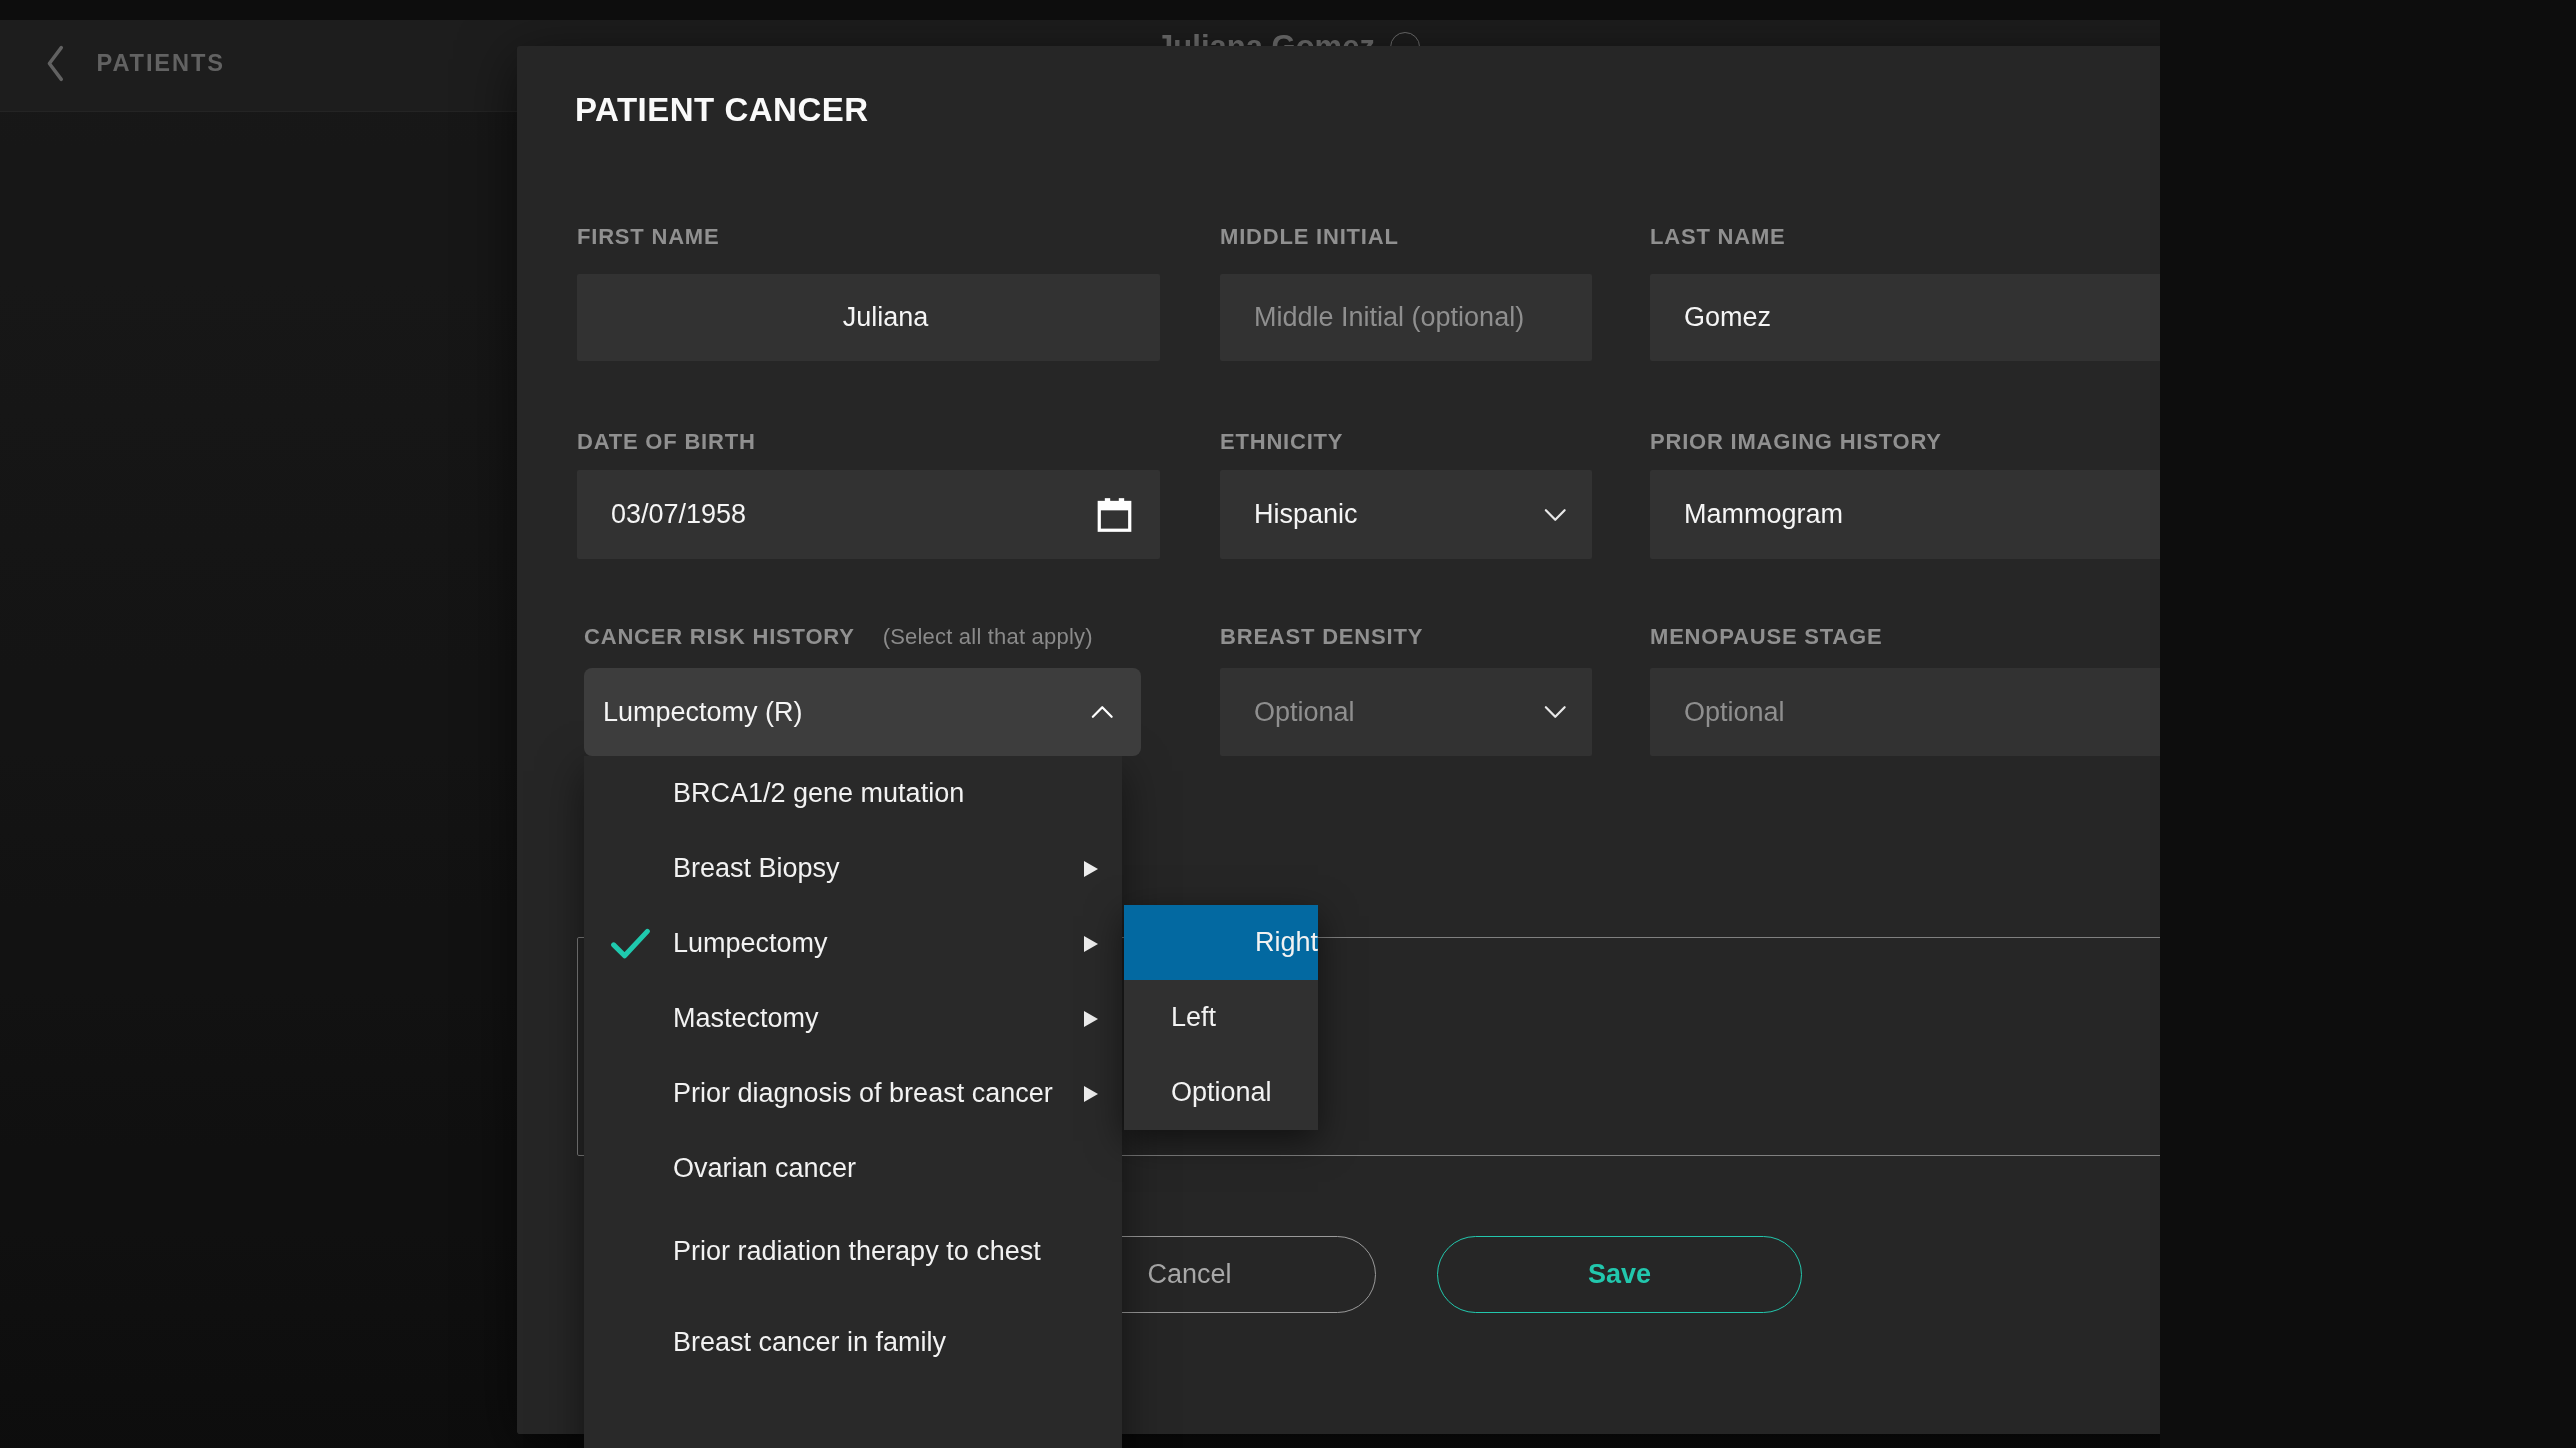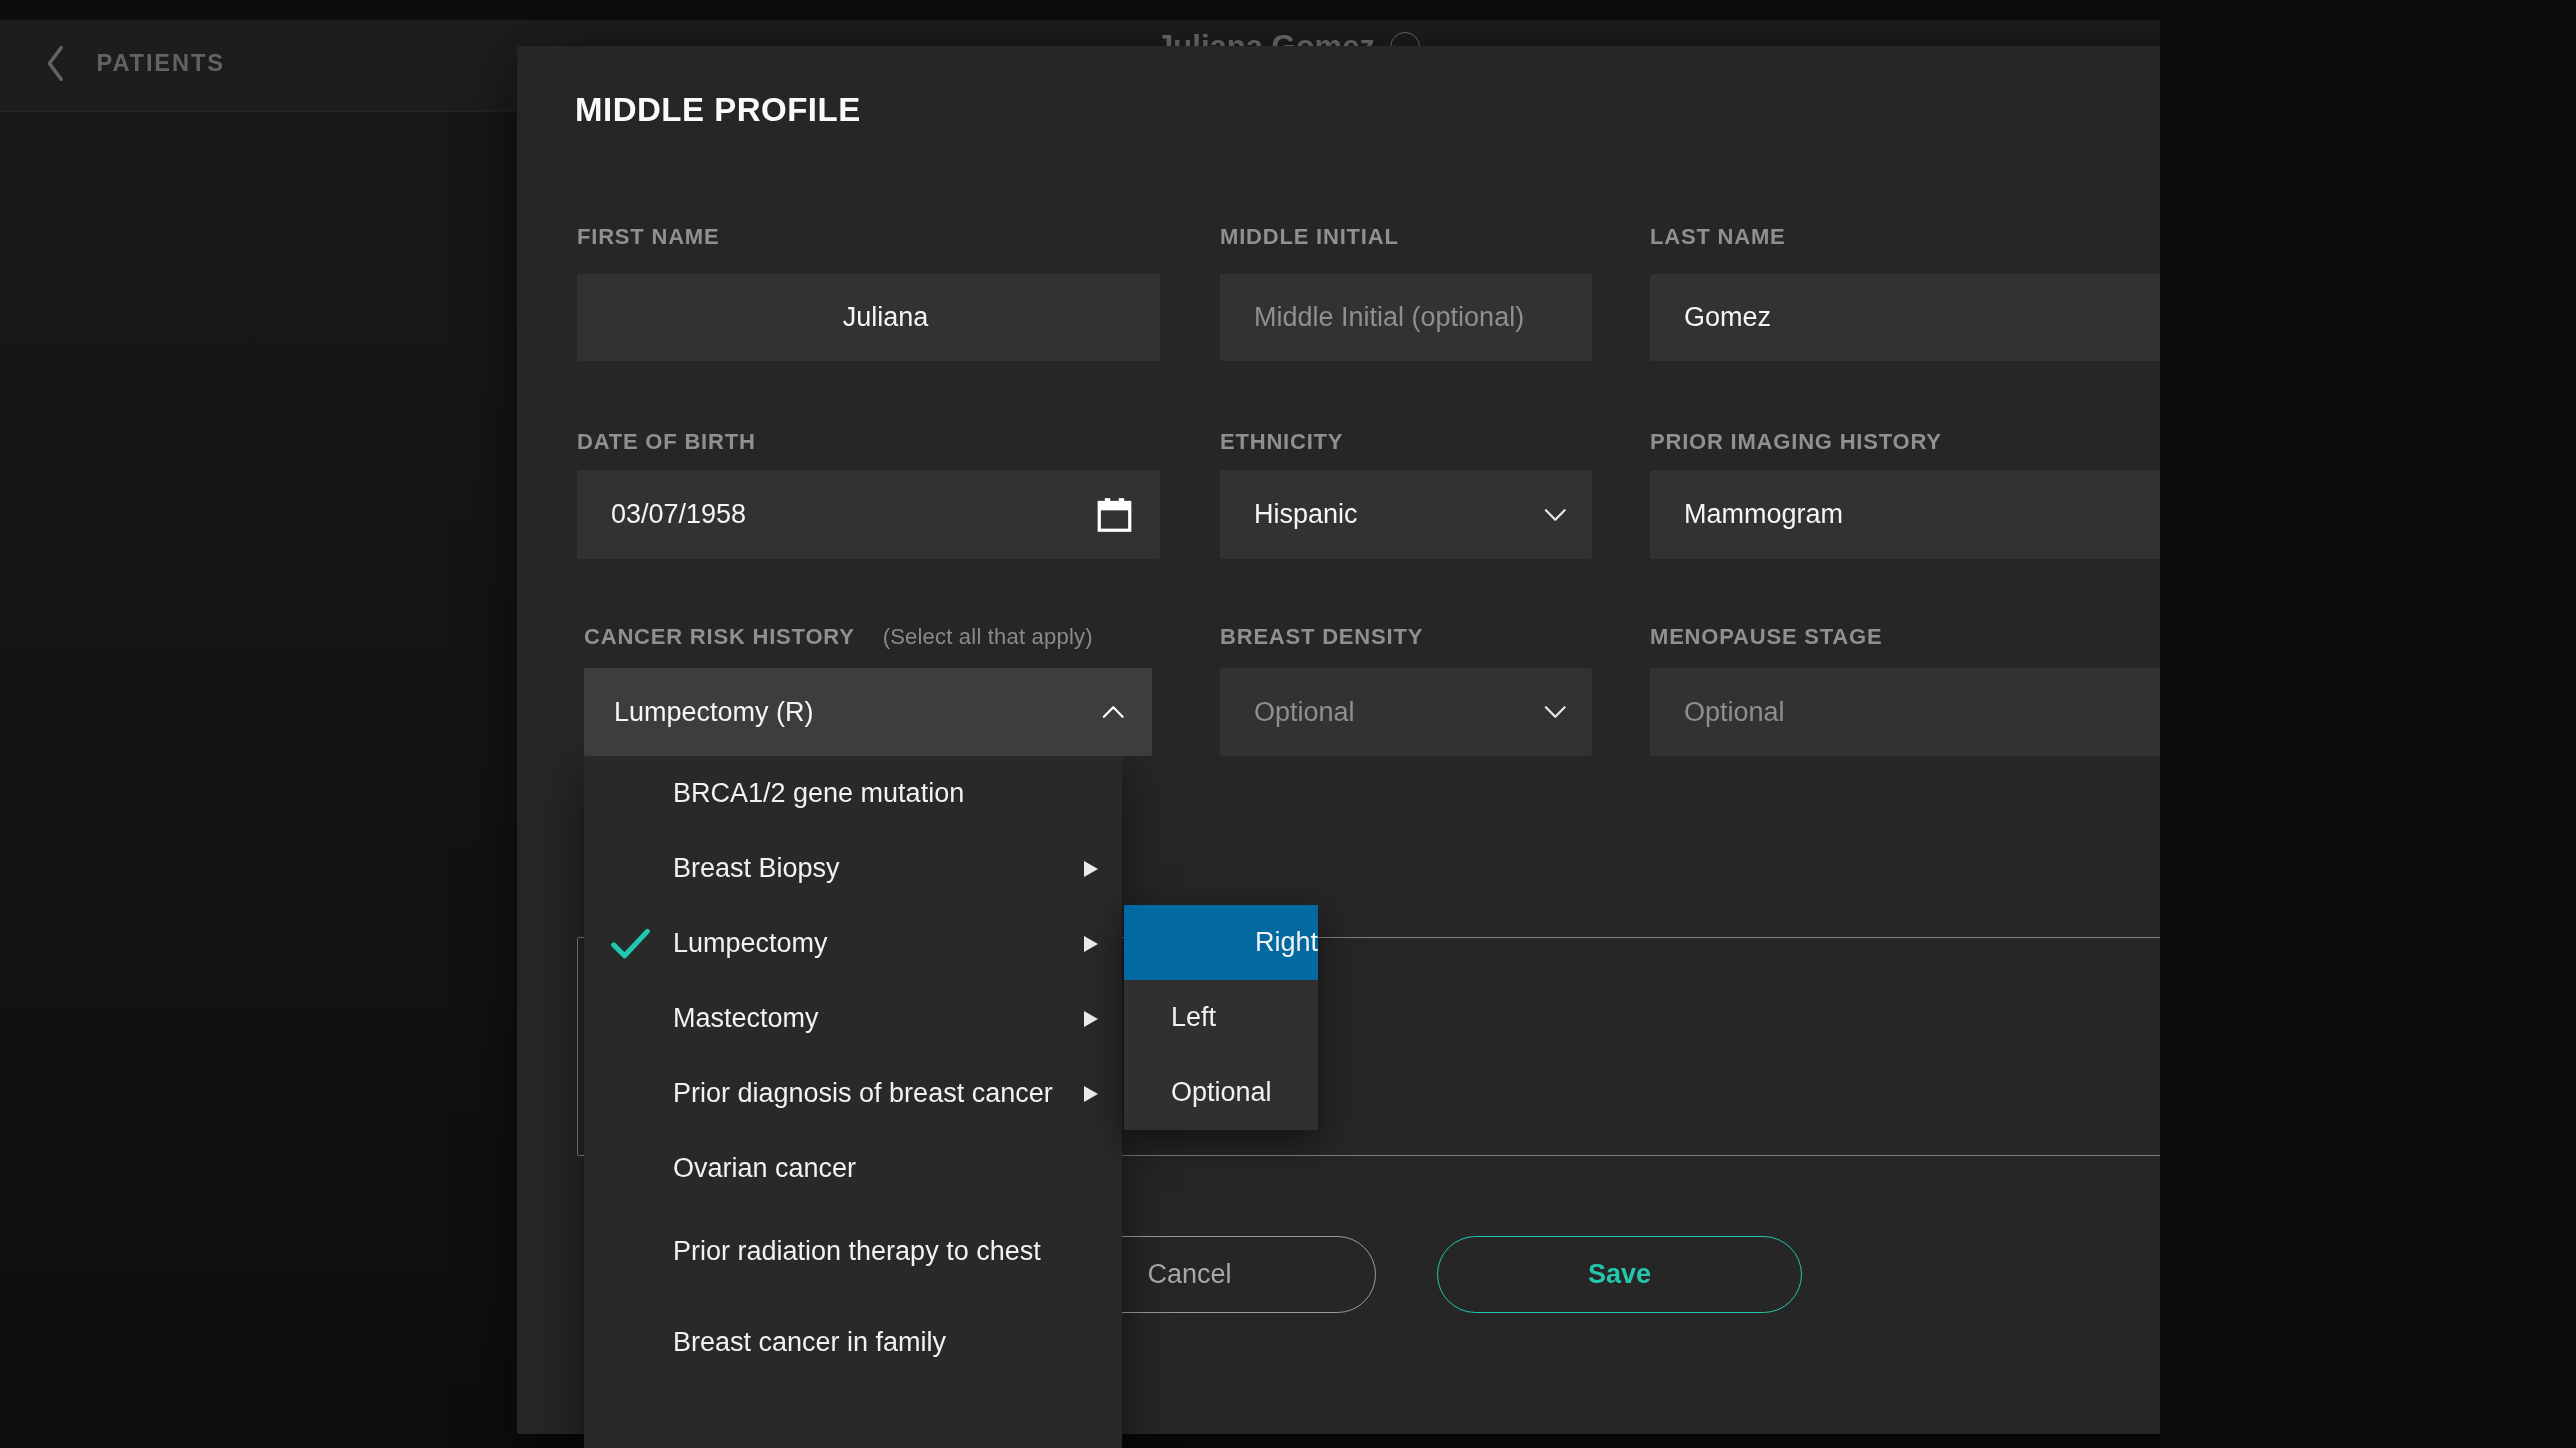--- a/index.html
+++ b/index.html
@@ -45,21 +45,21 @@
   .select .chev{position:absolute;right:24.5px;top:50%;transform:translateY(-50%);}
   .optional-value{color:#8f8f8f;}
   .cal-icon{position:absolute;right:24.5px;top:50%;transform:translateY(-50%);}
   
   .lbl-r1{top:178px;} .lbl-r2{top:383px;} .lbl-r3{top:578px;}
   .c1{left:60px;} .c2{left:703px;} .c3{left:1133px;}
   .f-r1{top:228px;height:87px;} .f-r2{top:424px;height:89px;} .f-r3{top:622px;height:88px;}
   .w1{width:583px;text-align:center;} .w2{width:372px;} .w3{width:585px;}
   
   .risk-trigger{position:absolute;left:67px;top:622px;width:538px;height:88px;background:#3d3d3d;
-                border-radius:2px;display:flex;align-items:center;padding-left:30px;
+                border-radius:8px;display:flex;align-items:center;padding-left:19px;
                 font-size:27px;color:#f5f5f5;cursor:pointer;z-index:22;}
   .risk-trigger .chev{position:absolute;right:26.4px;top:50%;transform:translateY(-50%);}
   .menu{position:absolute;left:67px;top:710px;width:538px;height:734px;background:#292929;
         box-shadow:0 15px 41px rgba(0,0,0,0.5);z-index:21;}
   .menu-item{position:relative;height:75px;display:flex;align-items:center;padding-left:89px;
              font-size:27px;color:#f2f2f2;cursor:pointer;box-sizing:border-box;}
   .menu-item.roomy{height:91px;}
   .mi-check{position:absolute;left:26.4px;top:50%;transform:translateY(-50%);}
   .mi-arrow{position:absolute;right:24.5px;top:50%;transform:translateY(-50%);
             width:0;height:0;border-left:14px solid #ececec;
@@ -109,21 +109,21 @@
       <span class="glyph-gear">⚙</span>
       <span class="help-circle">
         <i>?</i>
       </span>
     </div>
   </div>
 
   <div class="backdrop"></div>
 
   <div class="modal">
-    <div class="modal-title">MIDDLE PROFILE</div>
+    <div class="modal-title">PATIENT CANCER</div>
     <div class="close-btn">
       <svg width="43" height="43" viewBox="0 0 24 24">
         <line x1="4" y1="4" x2="20" y2="20" stroke="#9c9c9c" stroke-width="1.6"></line>
         <line x1="20" y1="4" x2="4" y2="20" stroke="#9c9c9c" stroke-width="1.6"></line>
       </svg>
     </div>
 
     <div class="field-label lbl-r1 c1">FIRST NAME</div>
     <div class="field-label lbl-r1 c2">MIDDLE INITIAL</div>
     <div class="field-label lbl-r1 c3">LAST NAME</div>

